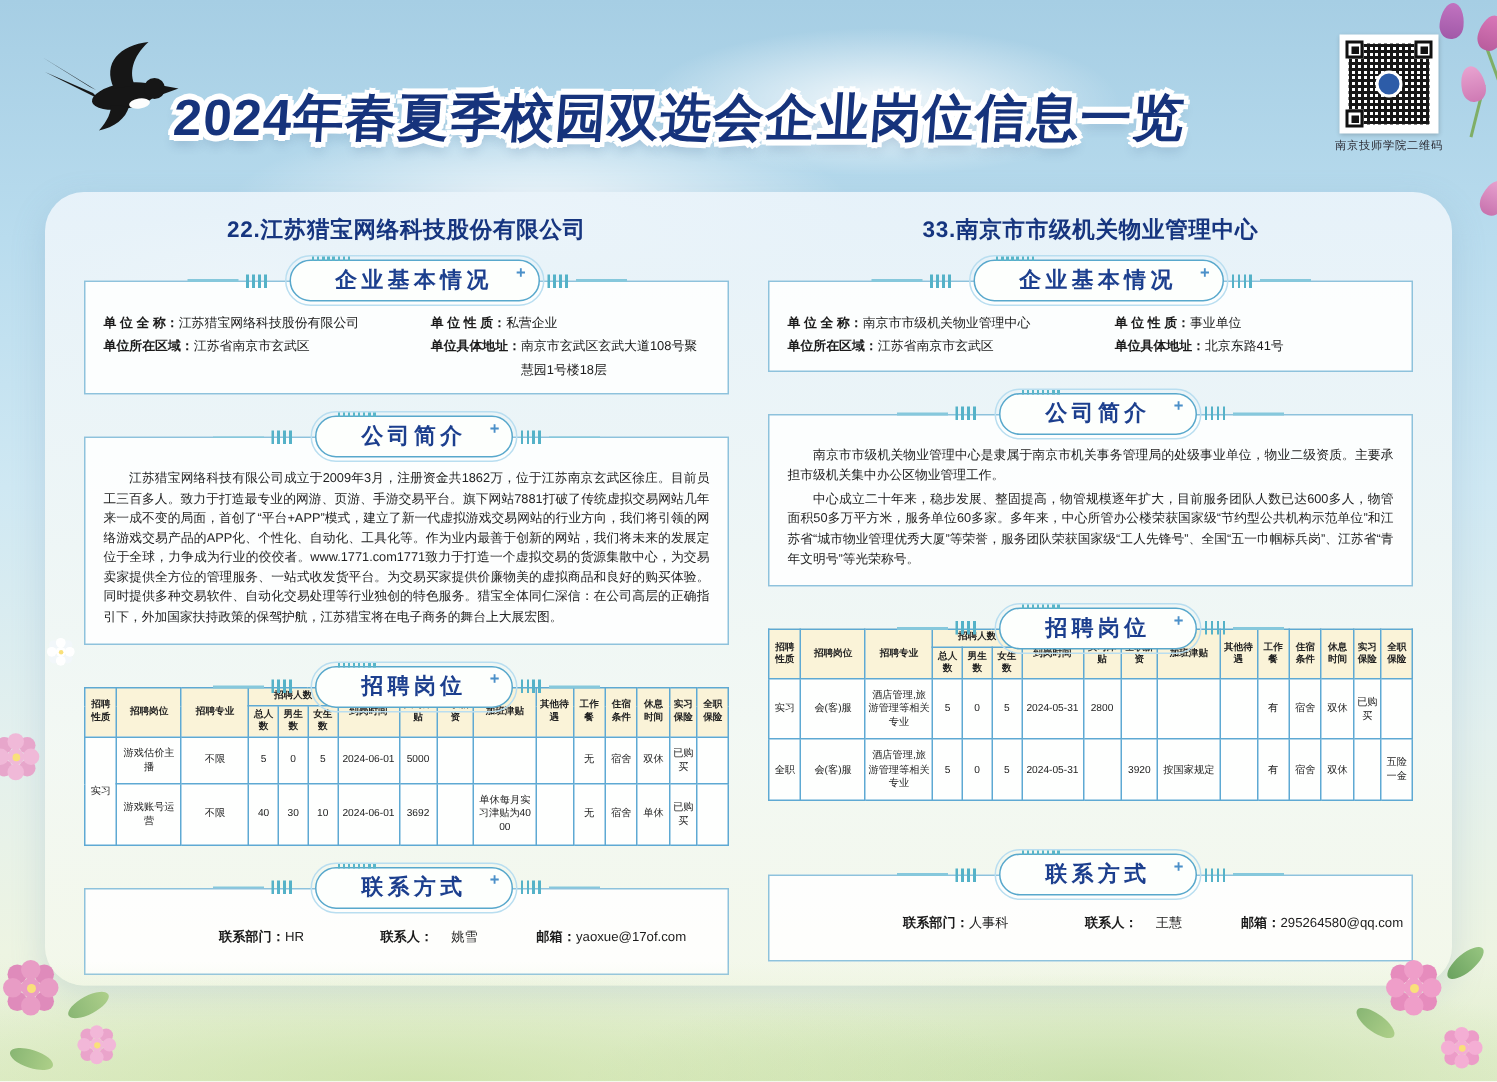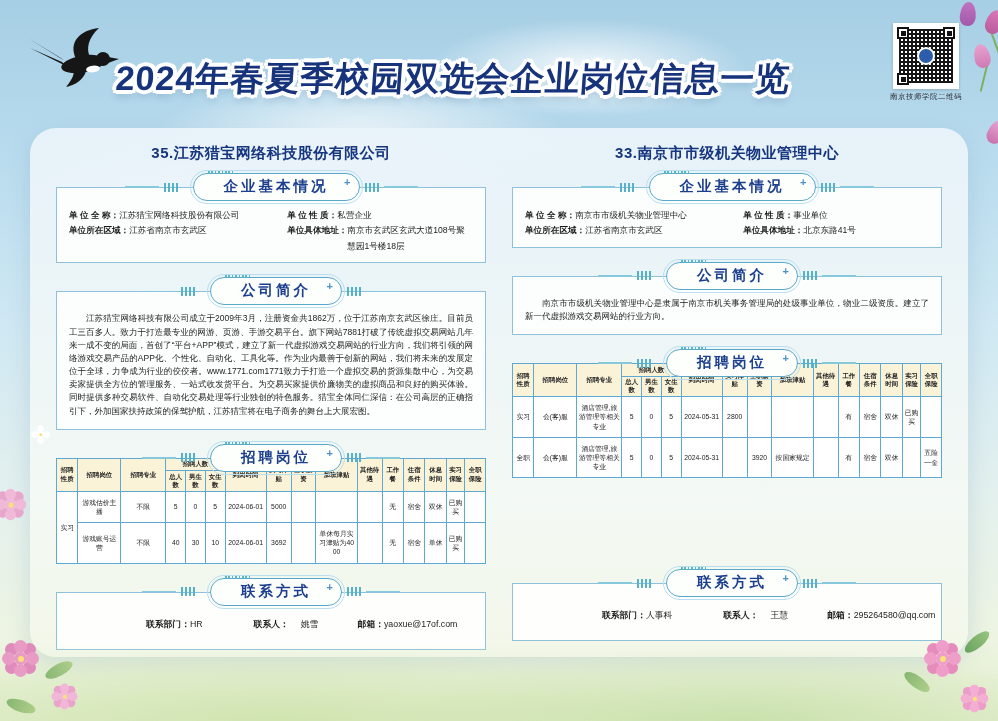--- a/index.html
+++ b/index.html
@@ -113,21 +113,21 @@
 
   <div class="tulip" style="top:10px;right:-4px;background:linear-gradient(180deg,#d977b8,#b95d9d);transform:rotate(18deg);"></div>
   <div class="tulip" style="top:44px;right:8px;background:linear-gradient(180deg,#e8a3d0,#cf7ab4);transform:rotate(-12deg);"></div>
   <div class="tulip" style="top:2px;right:22px;background:linear-gradient(180deg,#c173c0,#a159a8);transform:rotate(6deg);"></div>
   <div class="stem" style="top:56px;right:12px;transform:rotate(14deg);"></div>
   <div class="stem" style="top:30px;right:0;transform:rotate(-20deg);"></div>
 
   <div class="panel">
 
     <div class="col">
-      <div class="company-title">35.江苏猎宝网络科技股份有限公司</div>
+      <div class="company-title">22.江苏猎宝网络科技股份有限公司</div>
 
       <div class="sec first">
         <div class="sec-head">
           <span class="hline"></span>
           <span class="stripes"></span>
           <span class="pill">
             <span class="pill-dots"></span>
             <span class="pill-label">企业基本情况</span>
             <span class="sparkle">+</span>
           </span>
@@ -349,21 +349,22 @@
           <span class="stripes"></span>
           <span class="pill">
             <span class="pill-dots"></span>
             <span class="pill-label">公司简介</span>
             <span class="sparkle">+</span>
           </span>
           <span class="stripes"></span>
           <span class="hline"></span>
         </div>
         <div class="sec-box">
-          <p class="profile-text">南京市市级机关物业管理中心是隶属于南京市机关事务管理局的处级事业单位，物业二级资质。建立了新一代虚拟游戏交易网站的行业方向。</p>
+          <p class="profile-text">南京市市级机关物业管理中心是隶属于南京市机关事务管理局的处级事业单位，物业二级资质。主要承担市级机关集中办公区物业管理工作。</p>
+          <p class="profile-text">中心成立二十年来，稳步发展、整固提高，物管规模逐年扩大，目前服务团队人数已达600多人，物管面积50多万平方米，服务单位60多家。多年来，中心所管办公楼荣获国家级“节约型公共机构示范单位”和江苏省“城市物业管理优秀大厦”等荣誉，服务团队荣获国家级“工人先锋号”、全国“五一巾帼标兵岗”、江苏省“青年文明号”等光荣称号。</p>
         </div>
       </div>
 
       <div class="sec">
         <div class="sec-head">
           <span class="hline"></span>
           <span class="stripes"></span>
           <span class="pill">
             <span class="pill-dots"></span>
             <span class="pill-label">招聘岗位</span>

